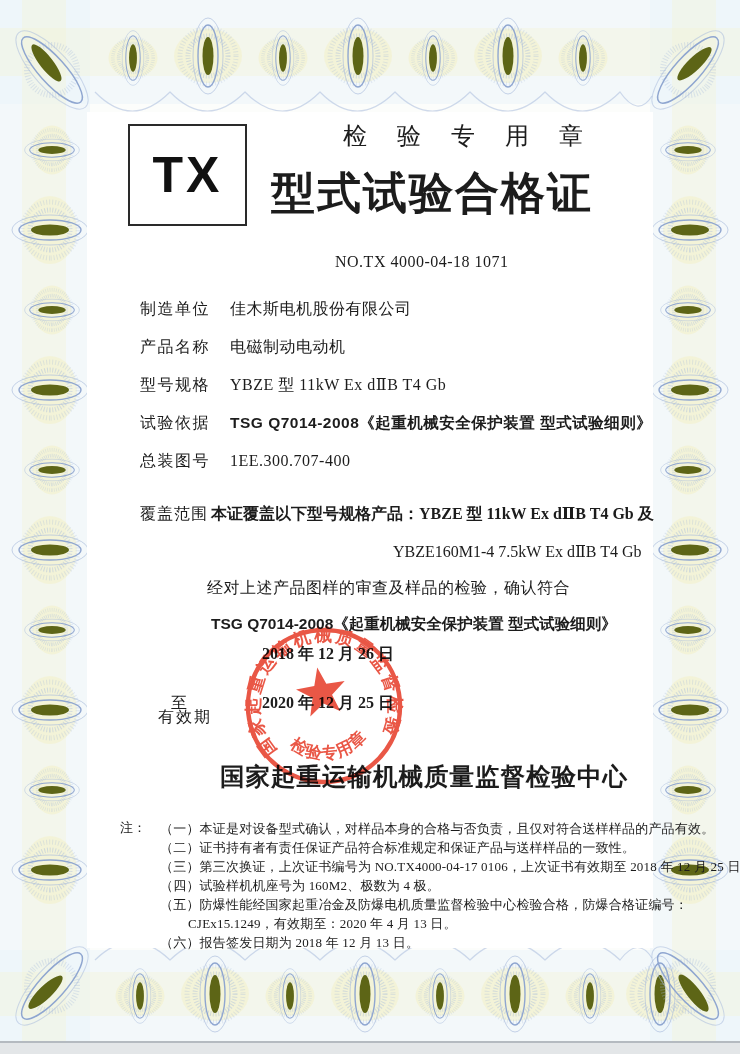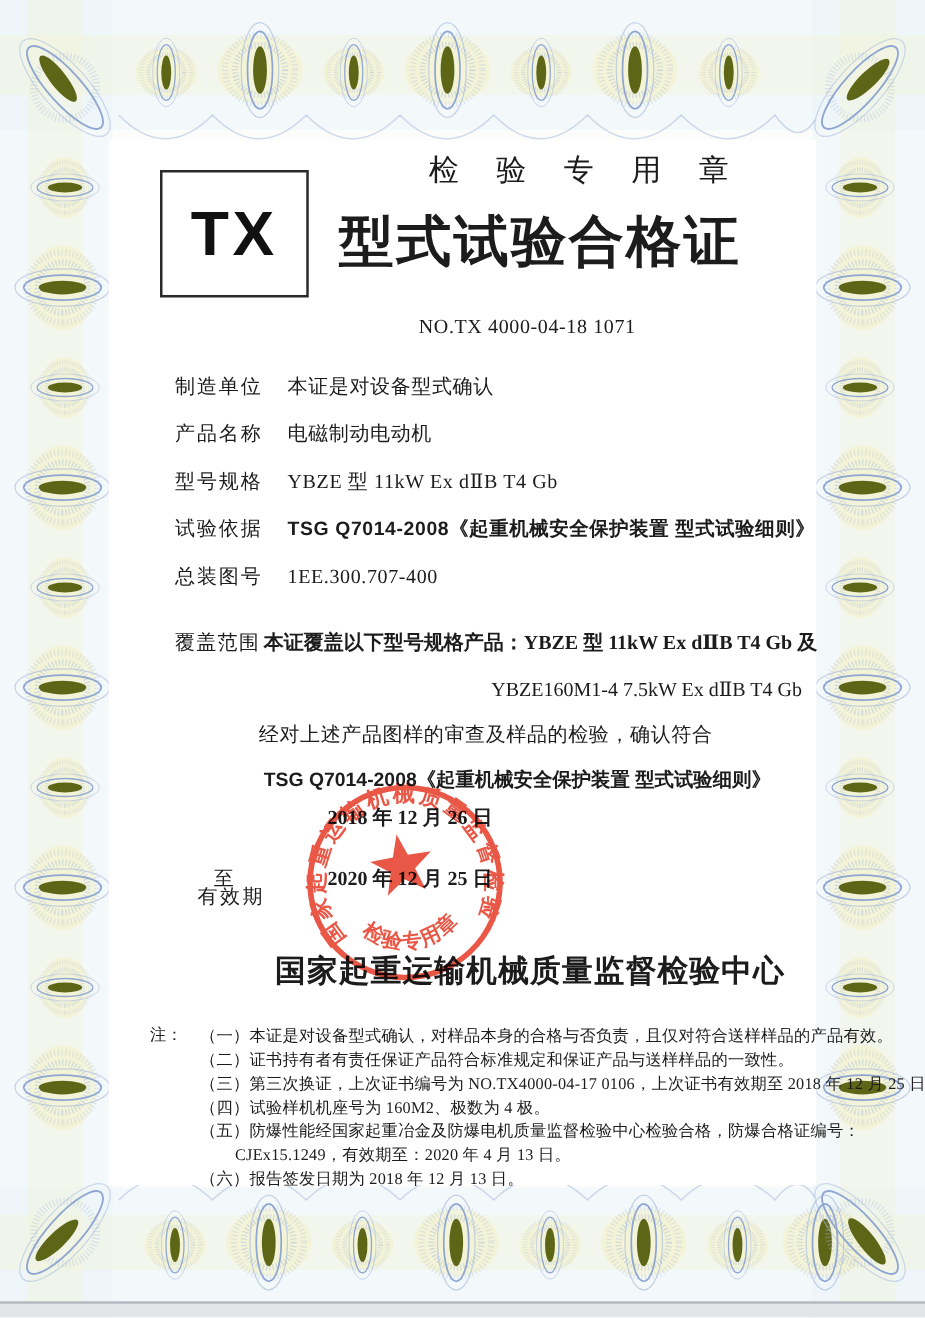--- a/index.html
+++ b/index.html
@@ -11,21 +11,21 @@
     -webkit-font-smoothing:antialiased;
   }
   .border-svg{position:absolute;left:0;top:0;z-index:0;}
   .content{
     position:absolute;left:87px;top:112px;width:566px;height:836px;
     background:#ffffff;z-index:1;
   }
   .abs{position:absolute;white-space:nowrap;}
   
   .tx-box{
-    left:41px;top:24px;width:115px;height:98px;
+    left:41px;top:12px;width:115px;height:98px;
     border:2px solid #2a2a2a;background:#fff;
     display:flex;align-items:center;justify-content:center;
   }
   .tx-box span{
     font-family:"Liberation Sans","DejaVu Sans",sans-serif;
     font-weight:bold;font-size:50px;letter-spacing:3px;color:#111;
   }
   .hdr-category{left:256px;top:8px;font-size:24px;letter-spacing:30px;}
   .cert-title{left:184px;top:52px;font-size:44px;font-weight:600;letter-spacing:2px;text-align:right;}
   .cert-no{left:248px;top:141px;font-size:16px;letter-spacing:.5px;}
@@ -148,21 +148,21 @@
   <div class="abs tx-box">
     <span>TX</span>
   </div>
 
   <div class="abs hdr-category">检验专用章</div>
   <div class="abs cert-title">型式试验合格证</div>
   <div class="abs cert-no">NO.TX 4000-04-18 1071</div>
 
   <div class="abs field f0">
     <span class="lbl">制造单位</span>
-    <span class="val">本证是对设备型式确认</span>
+    <span class="val">佳木斯电机股份有限公司</span>
   </div>
   <div class="abs field f1">
     <span class="lbl">产品名称</span>
     <span class="val">电磁制动电动机</span>
   </div>
   <div class="abs field f2">
     <span class="lbl">型号规格</span>
     <span class="val">YBZE 型 11kW Ex dⅡB T4 Gb</span>
   </div>
   <div class="abs field f3">

